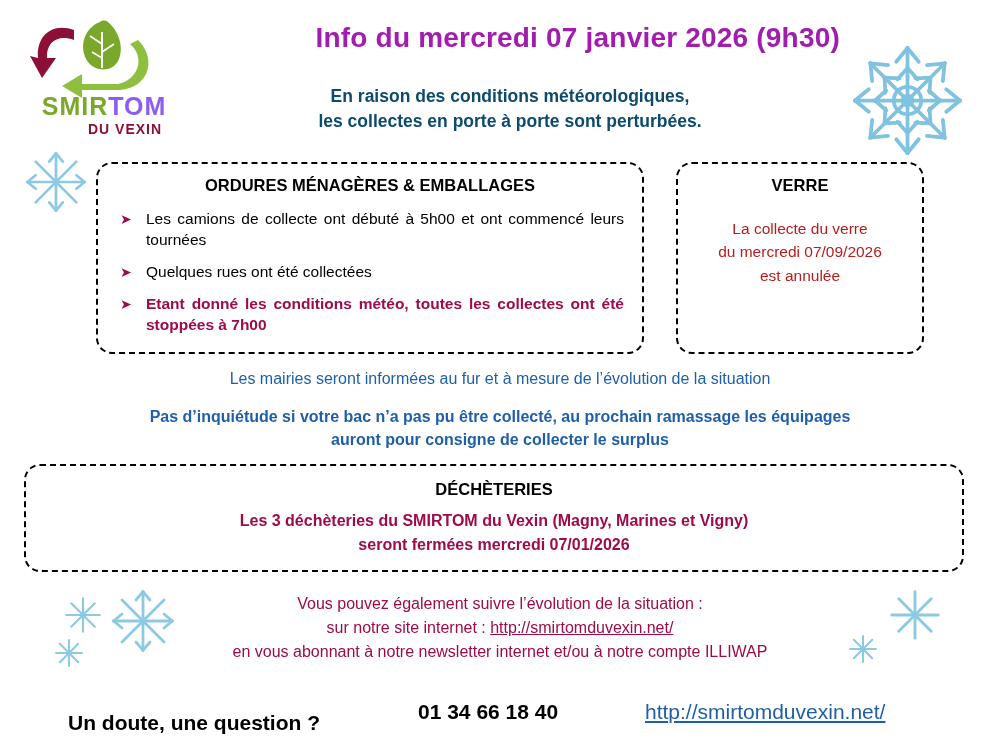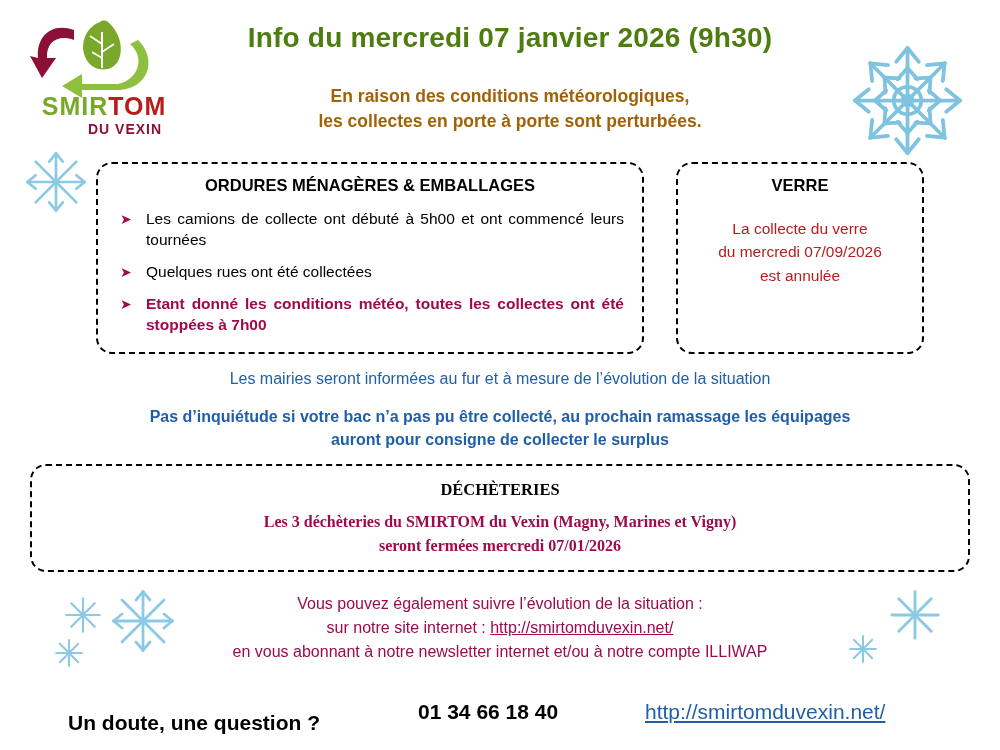--- a/index.html
+++ b/index.html
@@ -31,53 +31,53 @@
     width: 156px;
     text-align: center;
   }
   #logo .smirtom {
     font-size: 25px;
     font-weight: bold;
     letter-spacing: 1px;
     line-height: 1;
   }
   #logo .smirtom .s1 { color: #7aa82a; }
-  #logo .smirtom .s2 { color: #b91c1c; }
+  #logo .smirtom .s2 { color: #8b5cf6; }
   #logo .duvexin {
     font-size: 14px;
     font-weight: bold;
     color: #8c1035;
     letter-spacing: 1px;
     margin-top: 2px;
     padding-left: 42px;
   }
 
   
   #title {
     position: absolute;
     left: 180px;
     top: 22px;
     width: 660px;
-    text-align: center;
+    text-align: right;
     font-size: 28px;
     font-weight: bold;
-    color: #4d7c0f;
+    color: #a21caf;
     letter-spacing: 0.2px;
   }
 
   
   #subtitle {
     position: absolute;
     left: 180px;
     top: 84px;
     width: 660px;
     text-align: center;
     font-size: 17.5px;
     font-weight: bold;
-    color: #a16207;
+    color: #0c4a6e;
     line-height: 1.45;
   }
 
   
   .dashed-box {
     position: absolute;
     border: 2px dashed #000000;
     border-radius: 16px;
     box-sizing: border-box;
     background: #ffffff;
@@ -164,25 +164,24 @@
     width: 890px;
     text-align: center;
     font-size: 16px;
     font-weight: bold;
     color: #1f5fa9;
     line-height: 1.45;
   }
 
   
   #box-dech {
-    left: 30px;
+    left: 24px;
     top: 464px;
     width: 940px;
     height: 108px;
-    font-family: Liberation Serif, serif;
   }
   #box-dech .box-title {
     text-align: center;
     font-size: 16.5px;
     font-weight: bold;
     color: #000000;
     margin-top: 14px;
   }
   #box-dech .dech-body {
     text-align: center;

